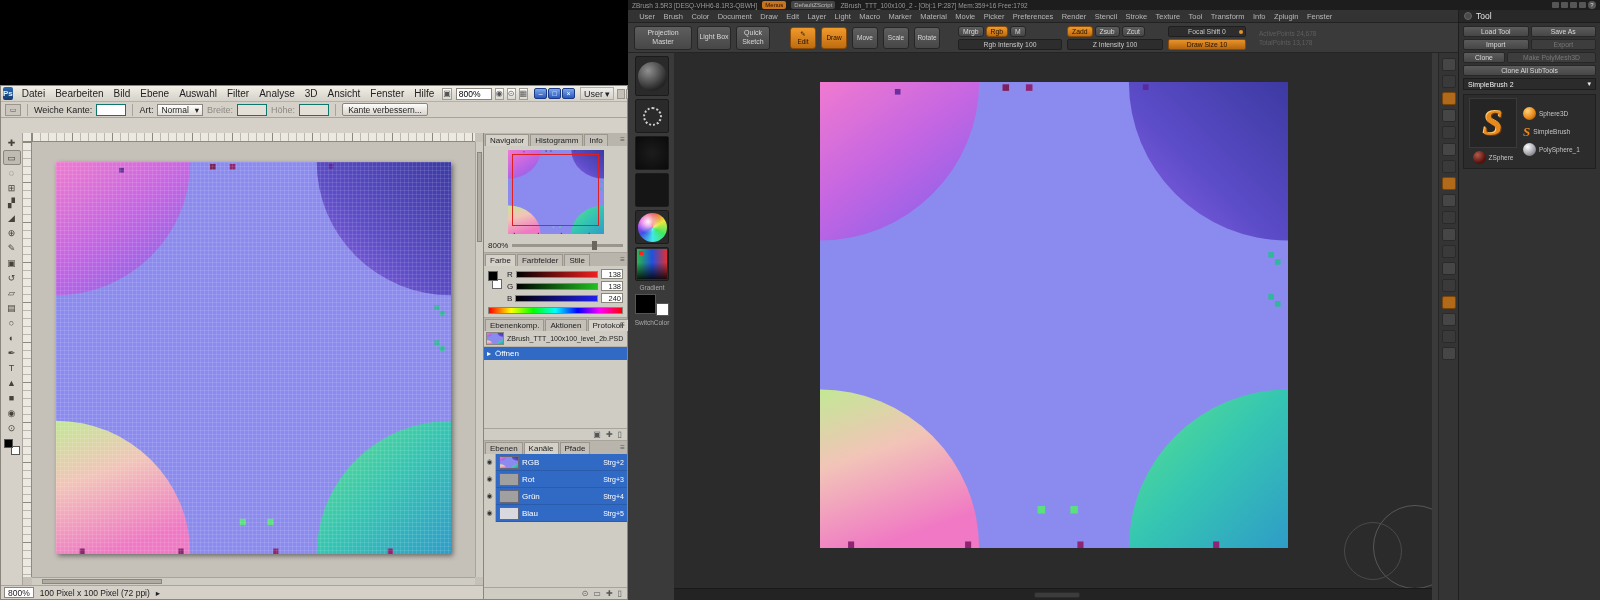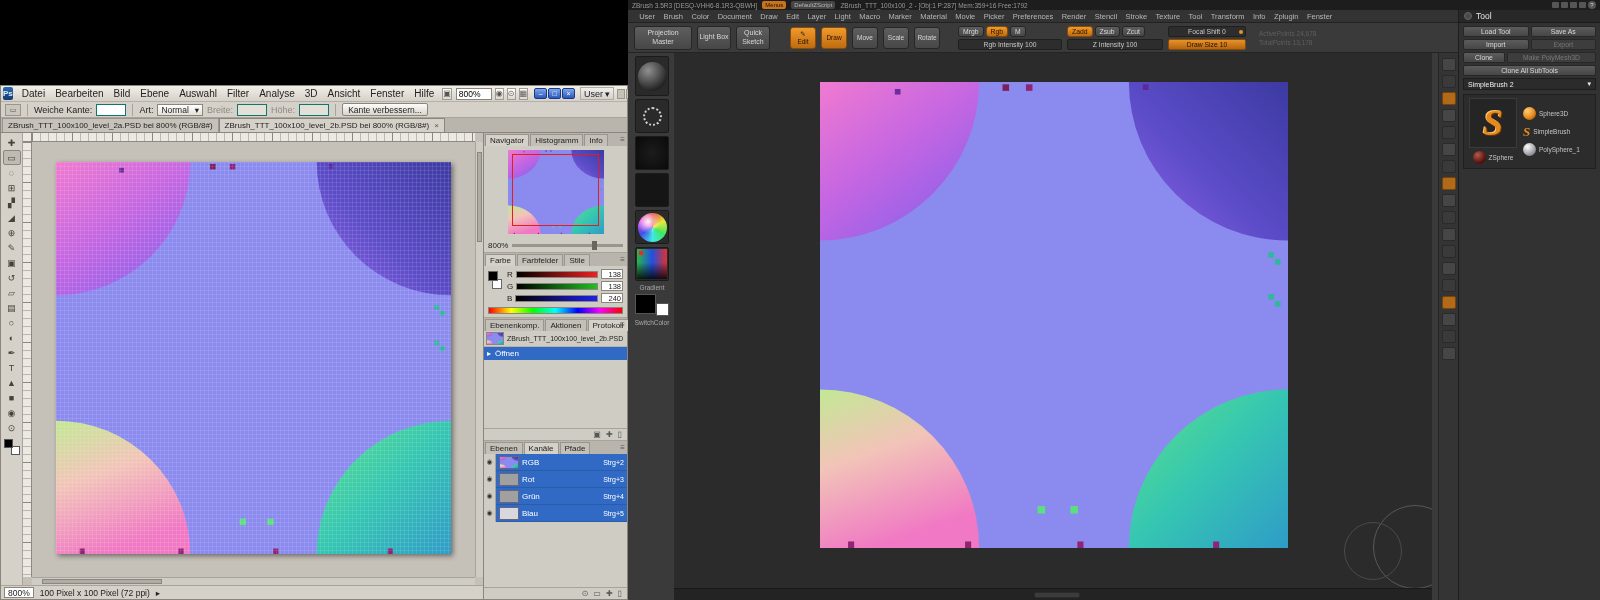--- a/index.html
+++ b/index.html
@@ -277,29 +277,20 @@
         <span>▾</span>
       </span>
       <span class="dimtext">Breite:</span>
       <input class="ps-field dim" style="">
       <span class="dimtext">Höhe:</span>
       <input class="ps-field dim" style="">
       <span class="vsep"></span>
       <span class="ps-btn">Kante verbessern...</span>
     </div>
 
-    <div class="ps-tabbar">
-      <span class="ps-tab inactive">
-        <span>ZBrush_TTT_100x100_level_2a.PSD bei 800% (RGB/8#)</span>
-      </span>
-      <span class="ps-tab active">
-        <span>ZBrush_TTT_100x100_level_2b.PSD bei 800% (RGB/8#)</span>
-        <span class="tab-close">×</span>
-      </span>
-    </div>
 
     <div class="ps-toolbox">
       <span class="ps-tool">✚</span>
       <span class="ps-tool selected">▭</span>
       <span class="ps-tool">◌</span>
       <span class="ps-tool">⊞</span>
       <span class="ps-tool">▞</span>
       <span class="ps-tool">◢</span>
       <span class="ps-tool">⊕</span>
       <span class="ps-tool">✎</span>

